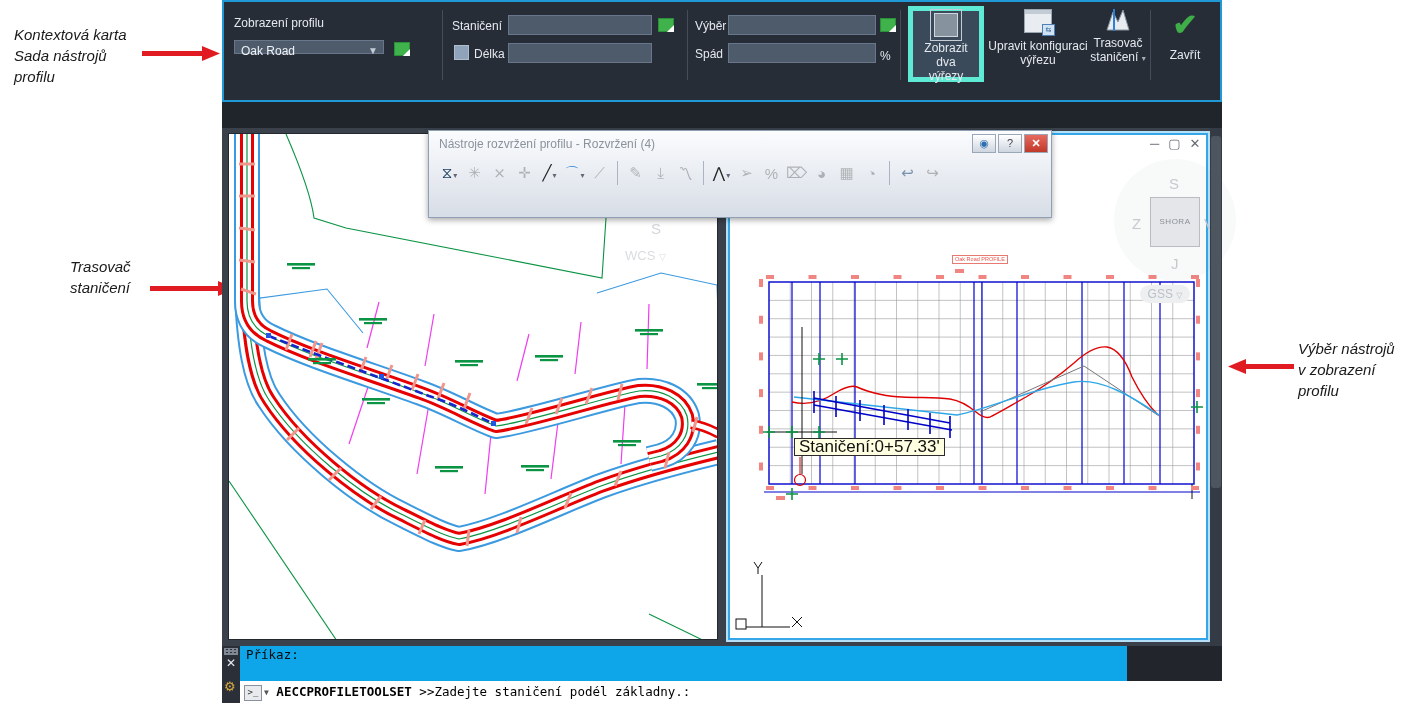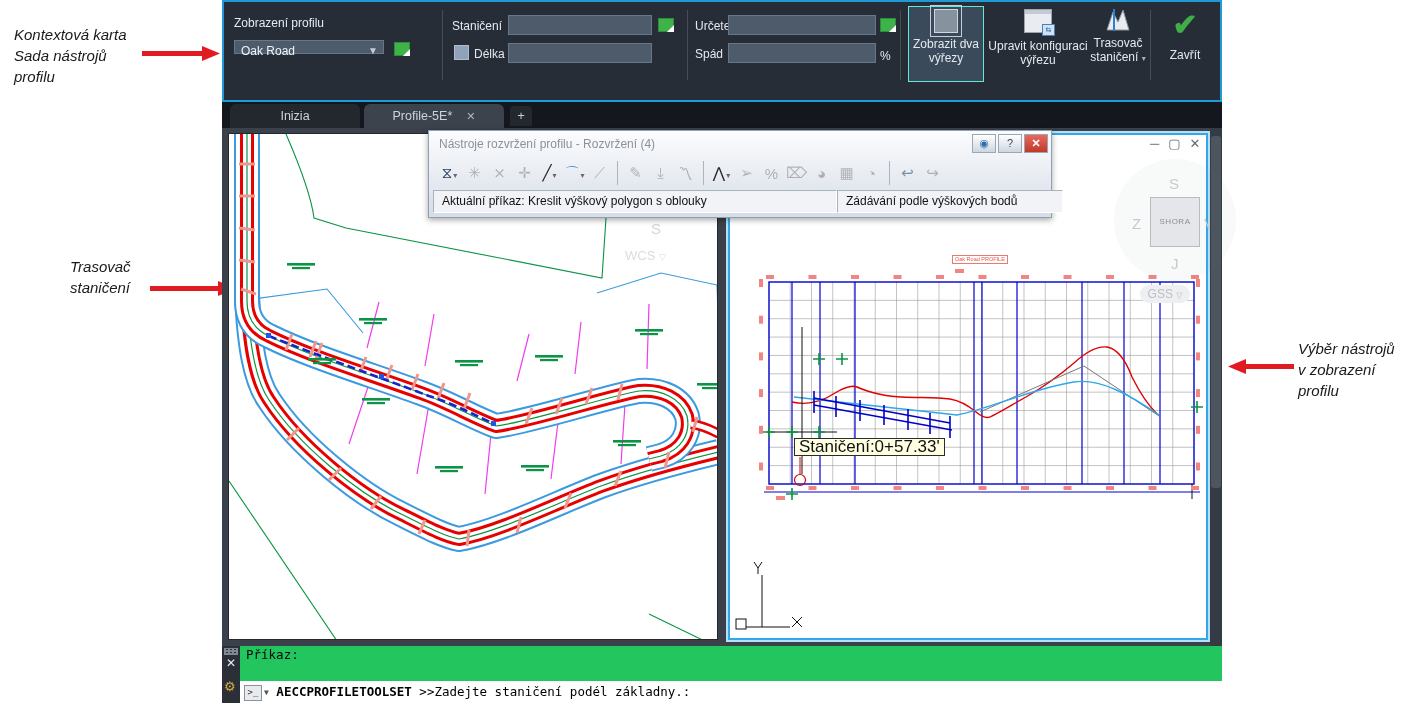--- a/index.html
+++ b/index.html
@@ -23,21 +23,21 @@
   .combo{position:absolute;background:#4d5b6b;border:1px solid #67768a;height:14px;color:#f0f3f7;
          font-size:12px;line-height:20px;padding-left:6px;box-sizing:border-box;}
   .combo .caret{position:absolute;right:5px;top:0;color:#c2cbd6;font-size:10px;}
   .vdiv{position:absolute;width:1px;top:8px;bottom:20px;background:#454d58;}
   .gcube{position:absolute;width:14px;height:12px;background:#3fb24c;border:1px solid #2a8f38;}
   .gcube::after{content:"";position:absolute;right:-6px;bottom:-6px;width:0;height:0;
         border:5px solid transparent;border-top-color:#ffffff;transform:rotate(-45deg);}
   .chk{position:absolute;width:13px;height:13px;background:#8fa3bb;border:1px solid #aebccd;}
   .rbtn{position:absolute;top:4px;height:76px;color:#e4e9ef;text-align:center;font-size:12px;cursor:default;}
   .rbtn .bl{line-height:14px;}
-  .rbtn.hl{background:#3b4a5a;border:1px solid #5eead4;box-sizing:border-box;}
+  .rbtn.hl{background:#3b4a5a;border:5px solid #5eead4;box-sizing:border-box;}
   .ribbon-panel-label{position:absolute;left:0;right:0;bottom:2px;text-align:center;font-size:11.5px;color:#dfe5ec;}
   .icon-check{color:#3fae49;font-size:30px;line-height:30px;font-weight:bold;}
   .vp-ic{position:relative;width:24px;height:24px;margin:2px auto 4px;outline:1px solid #c6cdd5;outline-offset:3px;background:#87929f;border:1px solid #cfd6dd;box-sizing:border-box;}
   .win-ic{position:relative;width:26px;height:22px;margin:3px auto 6px;background:#e9edf1;border:1px solid #9aa6b2;}
   .win-ic::before{content:"";position:absolute;left:0;right:0;top:0;height:4px;background:#c3ccd5;}
   .win-ic .bluebox{position:absolute;right:-4px;bottom:-4px;width:11px;height:10px;background:#cfe3f5;border:1px solid #4f7fb5;font-size:7px;line-height:9px;color:#2b5e91;text-align:center;}
   .trs-ic{position:relative;width:26px;height:24px;margin:2px auto 4px;}
 
   
   .tabbar{position:absolute;left:0;top:102px;width:1000px;height:26px;background:#14181e;}
@@ -94,21 +94,21 @@
            font-size:5.5px;line-height:7px;padding:0 2px;white-space:nowrap;}
 
   
   .cmd{position:absolute;left:0;top:646px;width:1000px;height:57px;background:#22262c;}
   .cmd-rail{position:absolute;left:0;top:0;width:18px;height:57px;background:#2b3038;}
   .cmd-dots{position:absolute;left:2px;top:2px;width:14px;height:7px;
             background:repeating-linear-gradient(90deg,#7f8894 0 2px,transparent 2px 4px),
                        repeating-linear-gradient(0deg,#7f8894 0 2px,transparent 2px 3px);}
   .cmd-x{position:absolute;left:4px;top:10px;color:#e8ecf0;font-size:12px;}
   .cmd-tool{position:absolute;left:2px;top:33px;color:#d8a93f;font-size:13px;}
-  .cmd-hist{position:absolute;left:18px;top:0;width:982px;height:35px;background:#22c55e;
+  .cmd-hist{position:absolute;left:18px;top:0;width:887px;height:35px;background:#0ea5e9;
             font-family:"DejaVu Sans Mono", monospace;font-size:12.5px;color:#0a0a0a;
             padding:1px 2px 0 6px;box-sizing:border-box;line-height:16px;}
   .cmd-live{position:absolute;left:18px;top:35px;width:982px;height:22px;background:#ffffff;
             font-family:"DejaVu Sans Mono", monospace;font-size:12.5px;color:#000;line-height:22px;}
   .cmd-badge{display:inline-block;width:16px;height:14px;background:#e8eaed;border:1px solid #8a929c;
              font-size:9px;line-height:13px;text-align:center;color:#333;margin:0 2px 0 4px;vertical-align:middle;}
   .cmd-caret{font-size:8px;color:#555;vertical-align:middle;}
   .b{font-weight:bold;}
 </style>
 </head>
@@ -157,21 +157,21 @@
 
     <div class="rlabel" style="left:228px;top:17px;">Staničení</div>
     <div class="rfield" style="left:284px;top:13px;width:142px;"></div>
     <span class="gcube" style="left:434px;top:16px;"></span>
     <span class="chk" style="left:230px;top:43px;"></span>
     <div class="rlabel" style="left:250px;top:45px;">Délka</div>
     <div class="rfield" style="left:284px;top:41px;width:142px;"></div>
 
     <div class="vdiv" style="left:463px;"></div>
 
-    <div class="rlabel" style="left:471px;top:17px;">Určete</div>
+    <div class="rlabel" style="left:471px;top:17px;">Výběr</div>
     <div class="rfield" style="left:504px;top:13px;width:146px;"></div>
     <span class="gcube" style="left:656px;top:16px;"></span>
     <div class="rlabel" style="left:471px;top:45px;">Spád</div>
     <div class="rfield" style="left:504px;top:41px;width:146px;"></div>
     <div class="rlabel" style="left:656px;top:47px;">%</div>
 
     <div class="vdiv" style="left:676px;"></div>
 
     <div class="rbtn hl" style="left:684px;width:76px;">
       <div class="vp-ic"></div>
@@ -196,29 +196,20 @@
       <div class="bl"><span>staničení</span> <span style="font-size:8px;color:#aab;">▾</span></div>
     </div>
     <div class="vdiv" style="left:926px;"></div>
     <div class="rbtn" style="left:930px;width:62px;">
       <div class="icon-check" style="margin:4px 0 8px;">✔</div>
       <div class="bl">Zavřít</div>
     </div>
 
   </div>
 
-  <div class="tabbar">
-    <div class="tab inactive" style="left:8px;width:130px;">
-      <span>Inizia</span>
-    </div>
-    <div class="tab active" style="left:142px;width:140px;">
-      <span>Profile-5E*</span><span class="x">✕</span>
-    </div>
-    <div class="tab-add" style="left:288px;">+</div>
-  </div>
 
   <div class="canvas">
 
     <div class="vp vp-left">
       <svg width="488" height="505" viewBox="0 0 488 505">
 
         <g stroke="#0b9444" stroke-width="1.1" fill="none">
           <path d="M57,0 C70,30 82,60 85,84 L117,94 L373,144 L377,84 L407,0"></path>
           <path d="M0,347 L108,507"></path>
           <path d="M420,480 L490,514"></path>
@@ -518,24 +509,20 @@
           <span class="tbi dis">➢</span>
           <span class="tbi dis">%</span>
           <span class="tbi dis">⌦</span>
           <span class="tbi dis">◕</span>
           <span class="tbi dis">▦</span>
           <span class="tbi dis">◔</span>
           <span class="tb-div"></span>
           <span class="tbi" style="color: rgb(122, 147, 173);">↩</span>
           <span class="tbi dis">↪</span>
         </div>
-      <div class="ftb-status">
-        <div class="ftb-cell" style="width:386px;">Aktuální příkaz: Kreslit výškový polygon s oblouky</div>
-        <div class="ftb-cell" style="width:208px;">Zádávání podle výškových bodů</div>
-      </div>
     </div>
   </div>
 
   <div class="cmd">
     <div class="cmd-rail">
       <div class="cmd-dots"></div>
       <div class="cmd-x">✕</div>
       <div class="cmd-tool">⚙</div>
     </div>
     <div class="cmd-hist">

